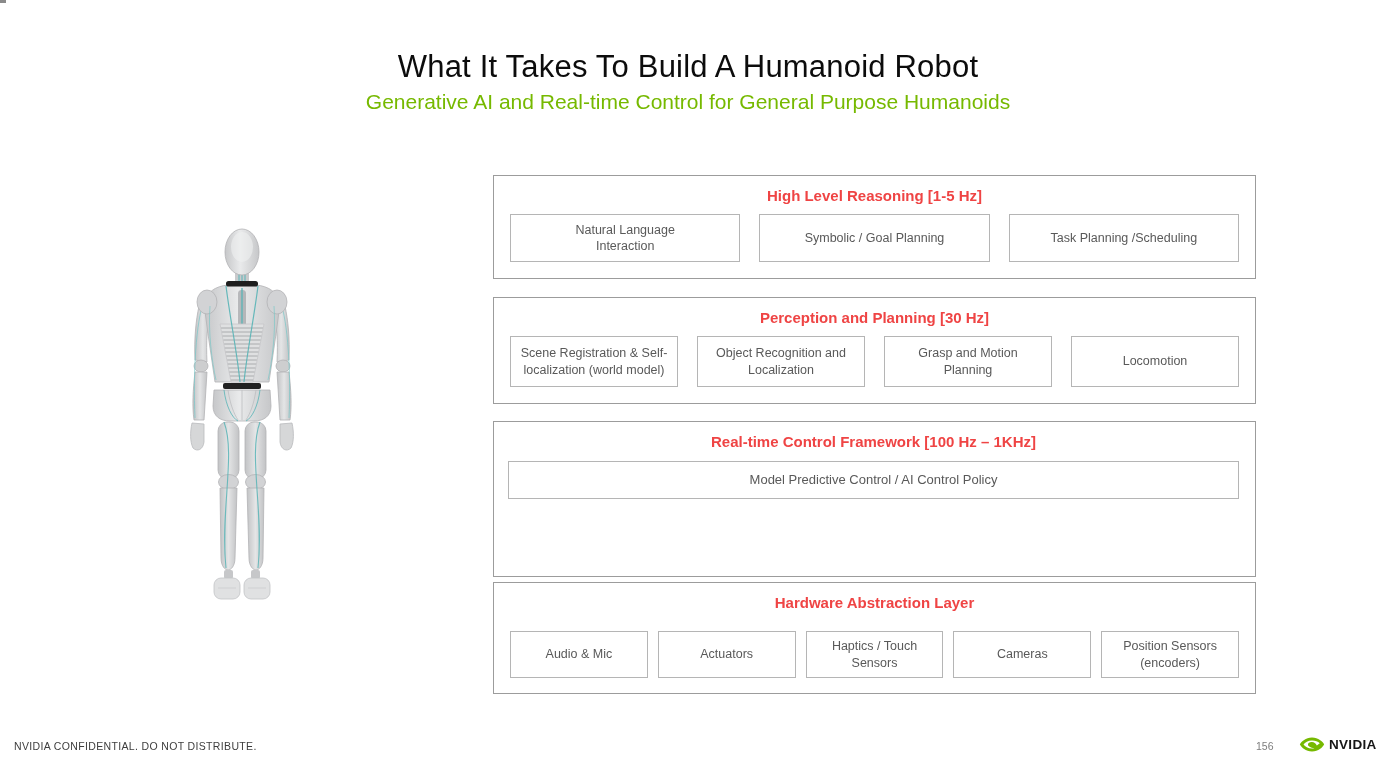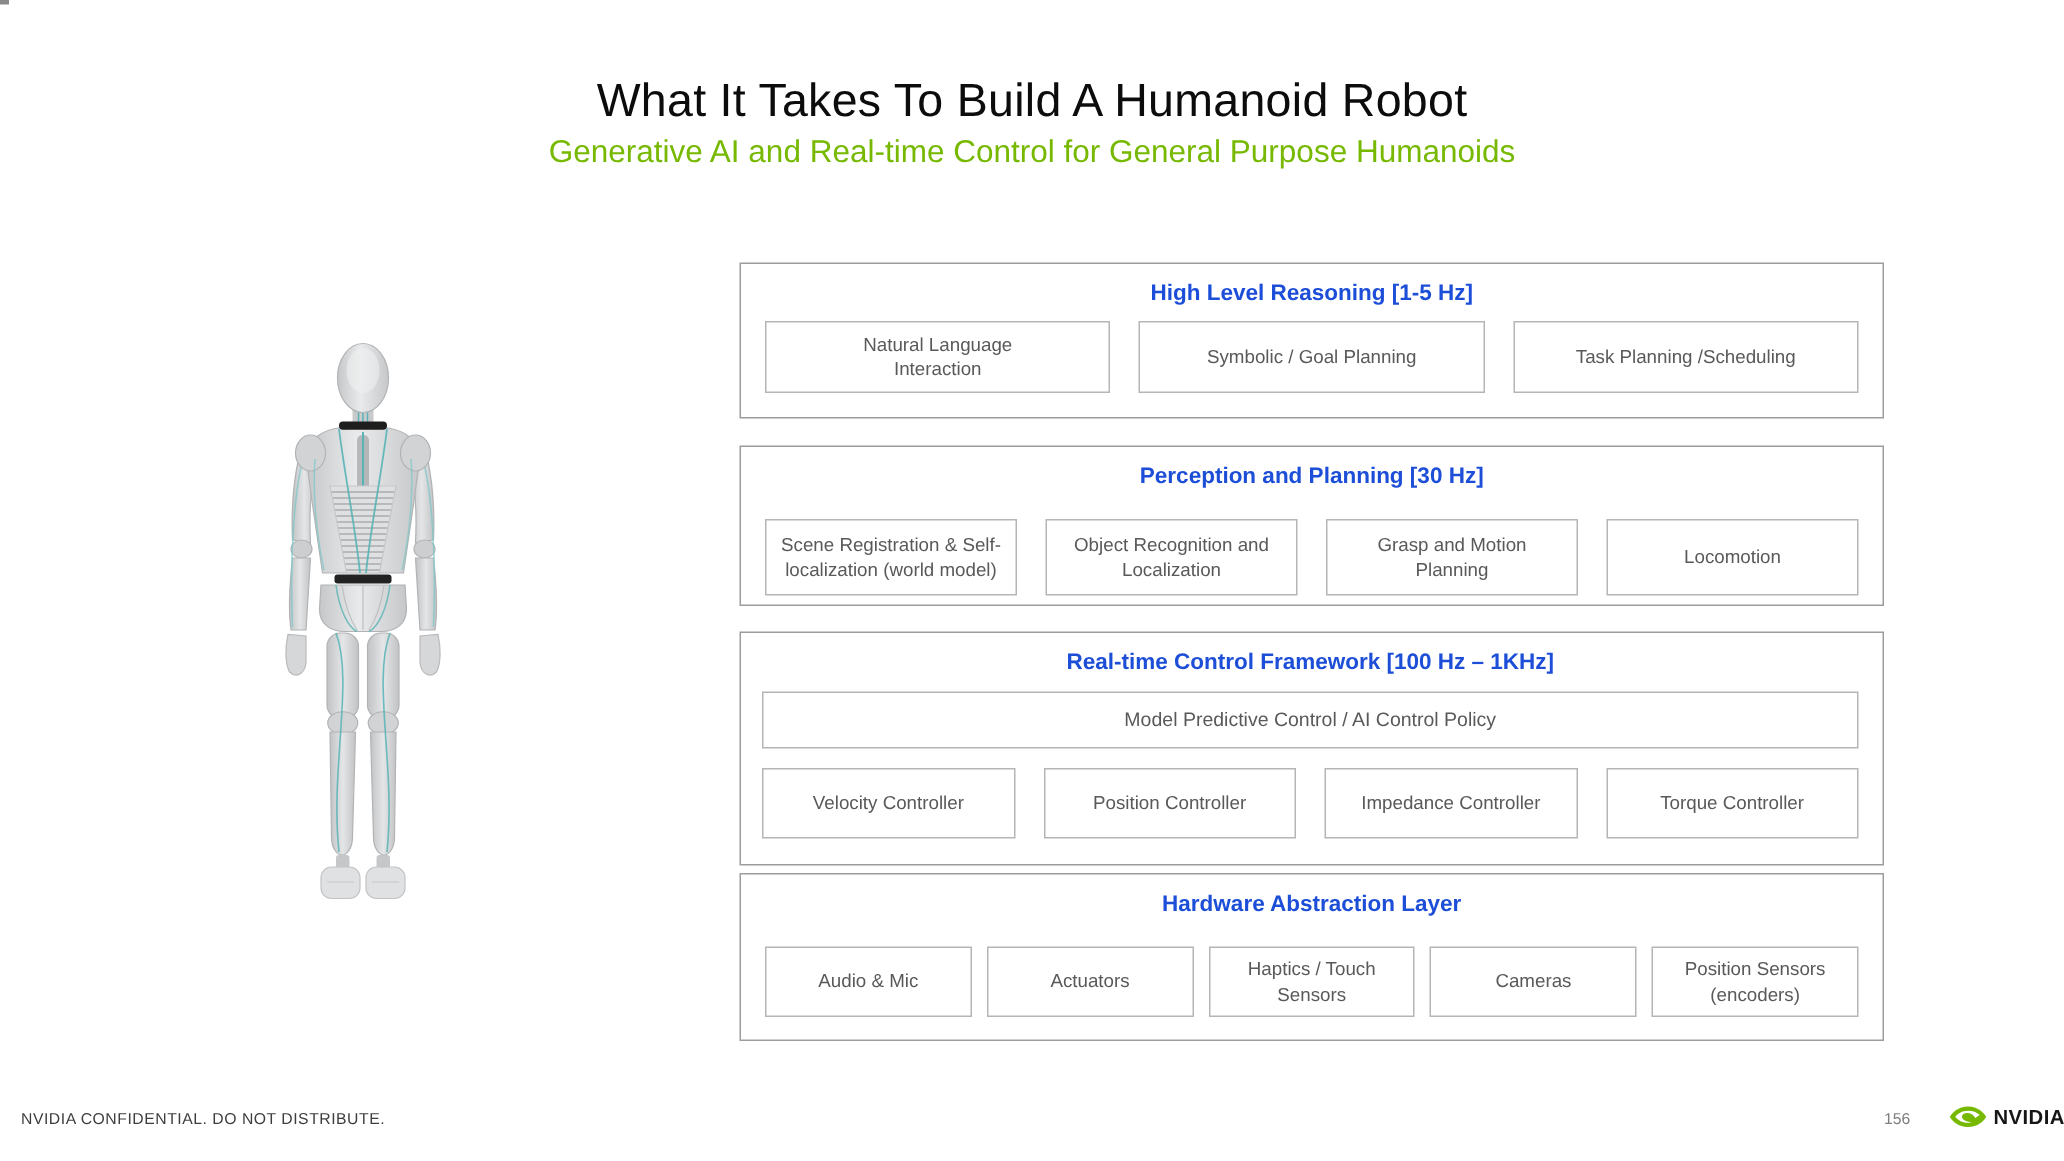--- a/index.html
+++ b/index.html
@@ -36,26 +36,26 @@
     background: #fff;
     padding: 0 16px;
   }
   .layer-1 { height: 104px; margin-bottom: 18px; }
   .layer-2 { height: 107px; margin-bottom: 17px; }
   .layer-3 { height: 156px; margin-bottom: 5px; padding-left: 14px; }
   .layer-4 { height: 112px; }
   .layer-title {
     margin: 0; padding-top: 10px;
     text-align: center;
-    font-size: 15px; font-weight: 700; color: #1d4ed8;
+    font-size: 15px; font-weight: 700; color: #ef4444;
     line-height: 19px;
   }
   .row { display: flex; gap: 19px; }
   .row-s1 { margin-top: 9px;  height: 48px; }
-  .row-s2 { margin-top: 19px;  height: 51px; }
+  .row-s2 { margin-top: 9px;  height: 51px; }
   .row-wide { margin-top: 10px; height: 38px; justify-content: flex-end; }
   .row-s3 { margin-top: 13px; height: 47px; }
   .row-s4 { margin-top: 19px; height: 47px; gap: 10px; }
   .cell {
     flex: 1;
     box-sizing: border-box;
     border: 1px solid #b5b5b5;
     background: #fff;
     display: flex; align-items: center; justify-content: center;
     text-align: center;
@@ -186,26 +186,20 @@
 Planning</div>
       <div class="cell">Locomotion</div>
     </div>
   </section>
 
   <section class="layer layer-3">
     <h2 class="layer-title">Real-time Control Framework [100 Hz – 1KHz]</h2>
     <div class="row row-wide">
       <div class="cell cell-wide">Model Predictive Control / AI Control Policy</div>
     </div>
-    <div class="row row-s3">
-      <div class="cell">Velocity Controller</div>
-      <div class="cell">Position Controller</div>
-      <div class="cell">Impedance Controller</div>
-      <div class="cell">Torque Controller</div>
-    </div>
   </section>
 
   <section class="layer layer-4">
     <h2 class="layer-title">Hardware Abstraction Layer</h2>
     <div class="row row-s4">
       <div class="cell">Audio &amp; Mic</div>
       <div class="cell">Actuators</div>
       <div class="cell">Haptics / Touch
 Sensors</div>
       <div class="cell">Cameras</div>

